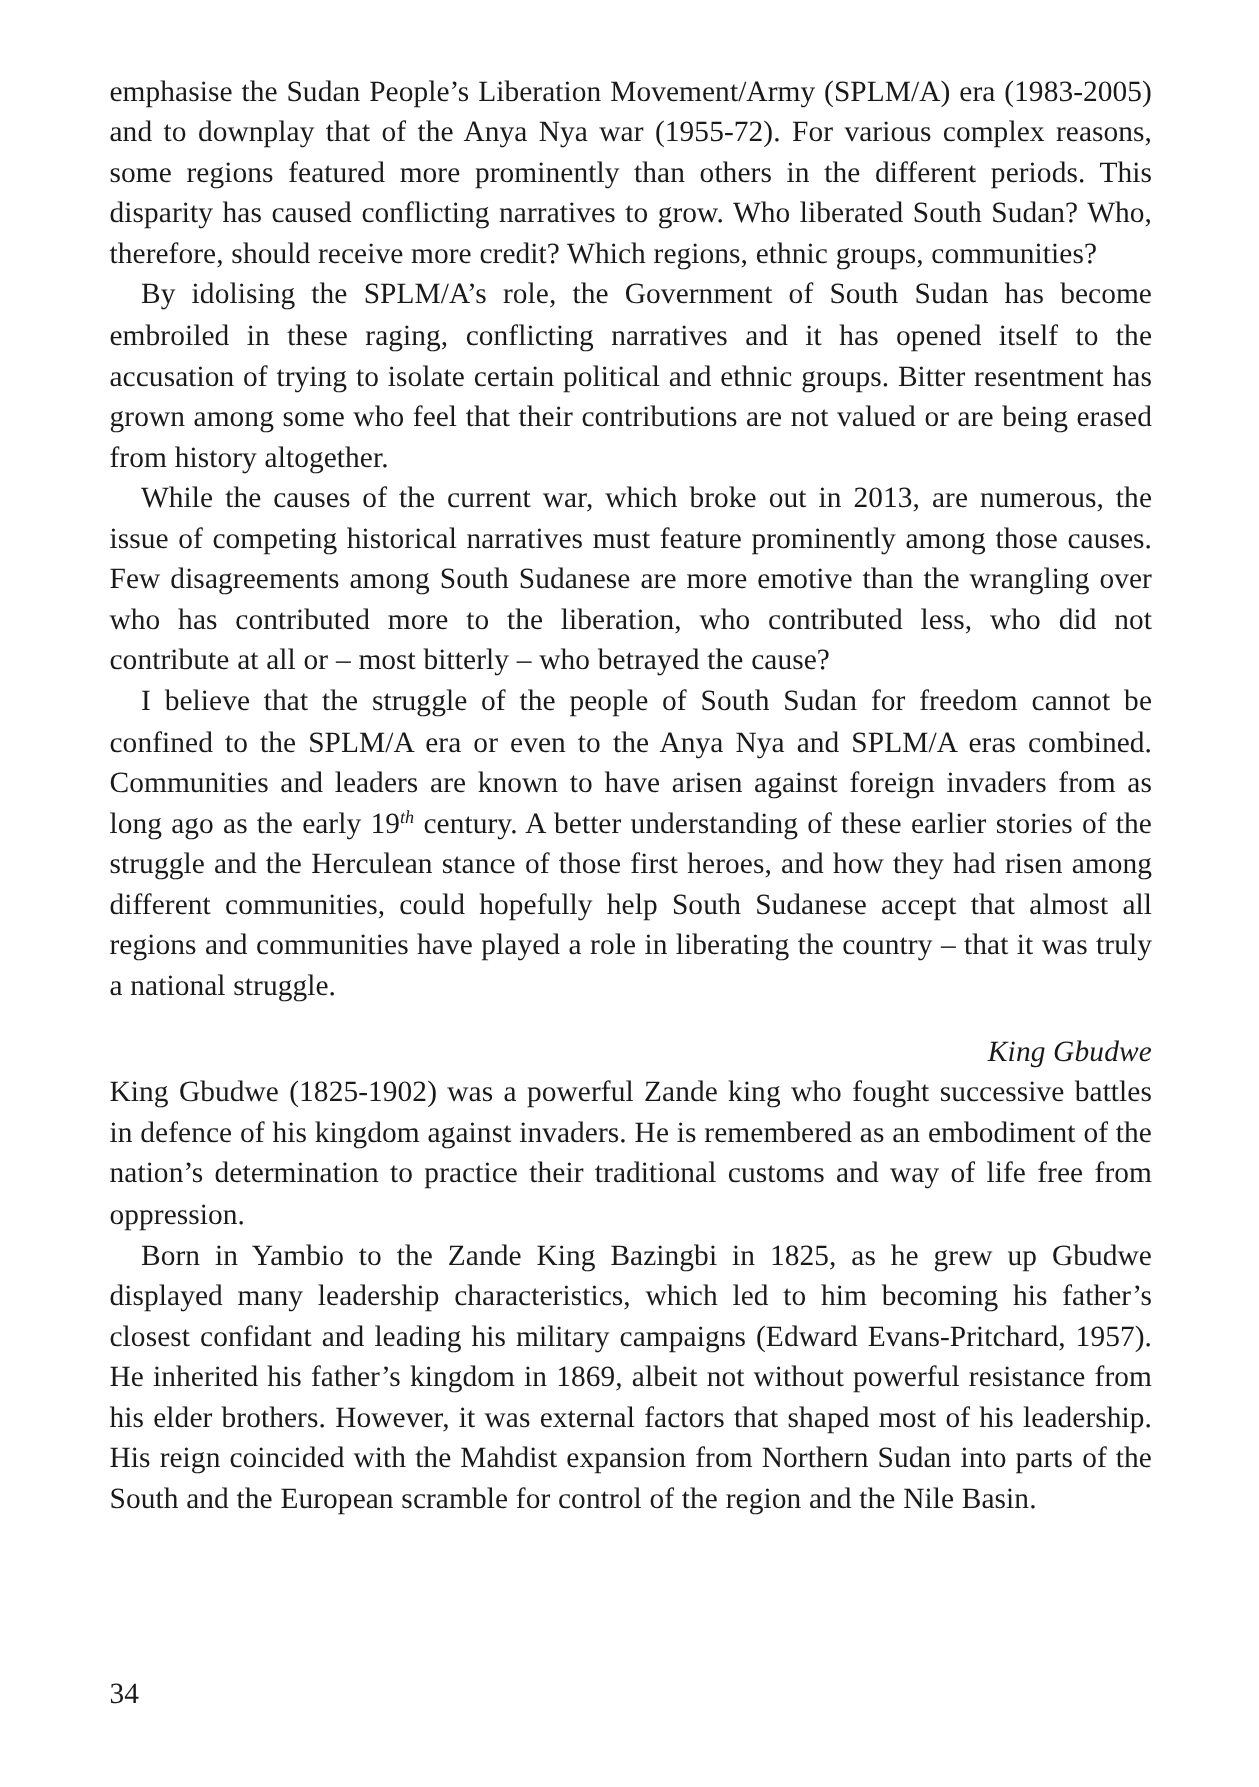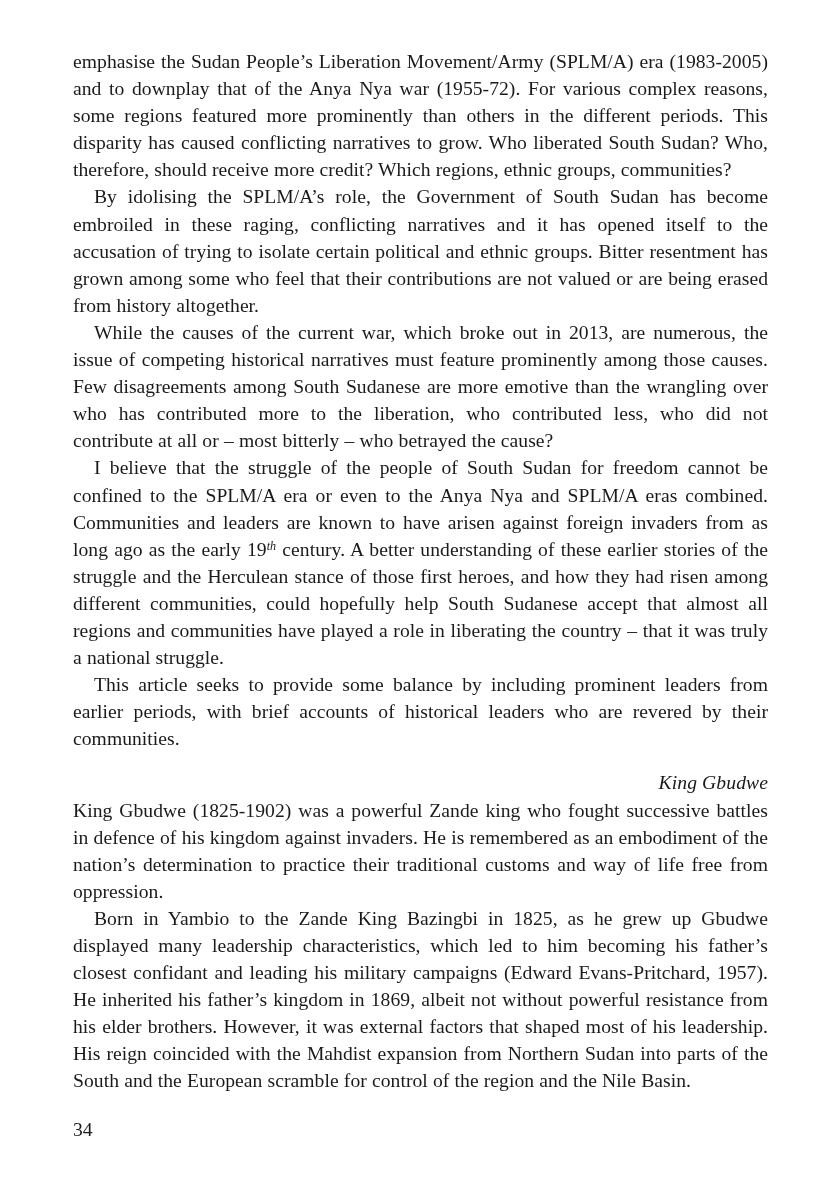--- a/index.html
+++ b/index.html
@@ -77,21 +77,20 @@
     <p class="body-para">emphasise the Sudan People’s Liberation Movement/Army (SPLM/A) era (1983-2005) and to downplay that of the Anya Nya war (1955-72).  For various complex reasons, some regions featured more prominently than others in the different periods.  This disparity has caused conflicting narratives to grow. Who liberated South Sudan?  Who, therefore, should receive more credit?  Which regions, ethnic groups, communities?</p>
 
     <p class="body-para indent">By idolising the SPLM/A’s role, the Government of South Sudan has become embroiled in these raging, conflicting narratives and it has opened itself to the accusation of trying to isolate certain political and ethnic groups.  Bitter resentment has grown among some who feel that their contributions are not valued or are being erased from history altogether.</p>
 
     <p class="body-para indent">While the causes of the current war, which broke out in 2013, are numerous, the issue of competing historical narratives must feature prominently among those causes.  Few disagreements among South Sudanese are more emotive than the wrangling over who has contributed more to the liberation, who contributed less, who did not contribute at all or – most bitterly – who betrayed the cause?</p>
 
     <p class="body-para indent">
       <span>I believe that the struggle of the people of South Sudan for freedom cannot be confined to the SPLM/A era or even to the Anya Nya and SPLM/A eras combined. Communities and leaders are known to have arisen against foreign invaders from as long ago as the early 19</span><sup>th</sup><span> century.  A better understanding of these earlier stories of the struggle and the Herculean stance of those first heroes, and how they had risen among different communities, could hopefully help South Sudanese accept that almost all regions and communities have played a role in liberating the country – that it was truly a national struggle.</span>
     </p>
 
-    <p class="body-para indent">This article seeks to provide some balance by including prominent leaders from earlier periods, with brief accounts of historical leaders who are revered by their communities.</p>
 
     <div class="spacer-before-heading"></div>
 
     <h2 class="section-heading">King Gbudwe</h2>
 
     <p class="body-para">King Gbudwe (1825-1902) was a powerful Zande king who fought successive battles in defence of his kingdom against invaders. He is remembered as an embodiment of the nation’s determination to practice their traditional customs and way of life free from oppression.</p>
 
     <p class="body-para indent">Born in Yambio to the Zande King Bazingbi in 1825, as he grew up Gbudwe displayed many leadership characteristics, which led to him becoming his father’s closest confidant and leading his military campaigns (Edward Evans-Pritchard, 1957). He inherited his father’s kingdom in 1869, albeit not without powerful resistance from his elder brothers.  However, it was external factors that shaped most of his leadership. His reign coincided with the Mahdist expansion from Northern Sudan into parts of the South and the European scramble for control of the region and the Nile Basin.</p>
 
   </div>

